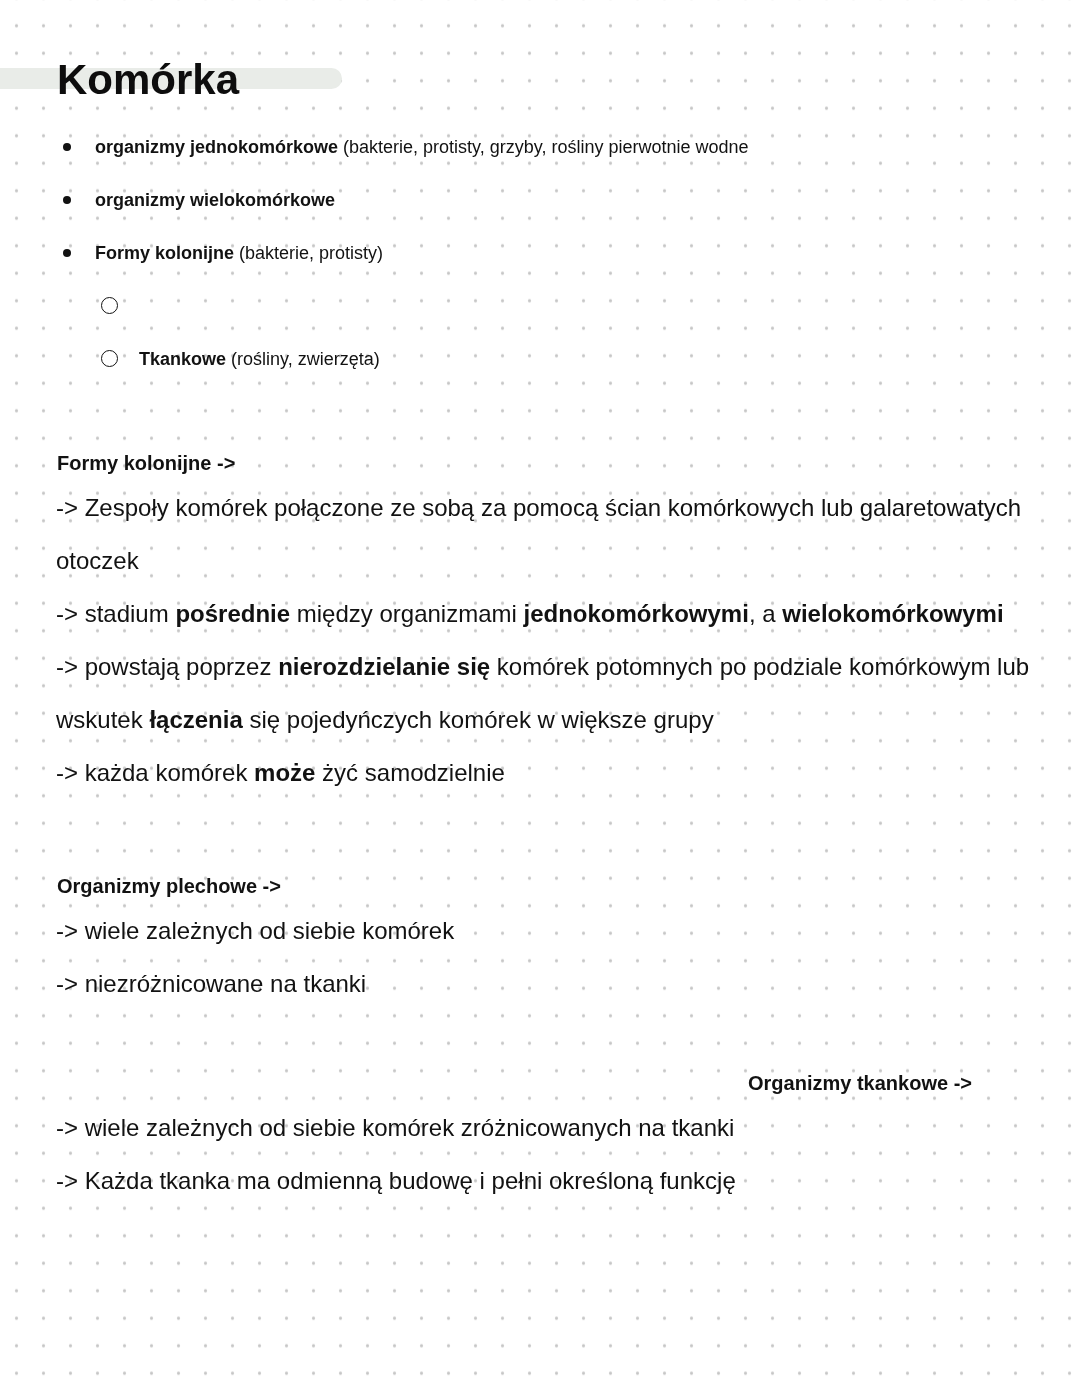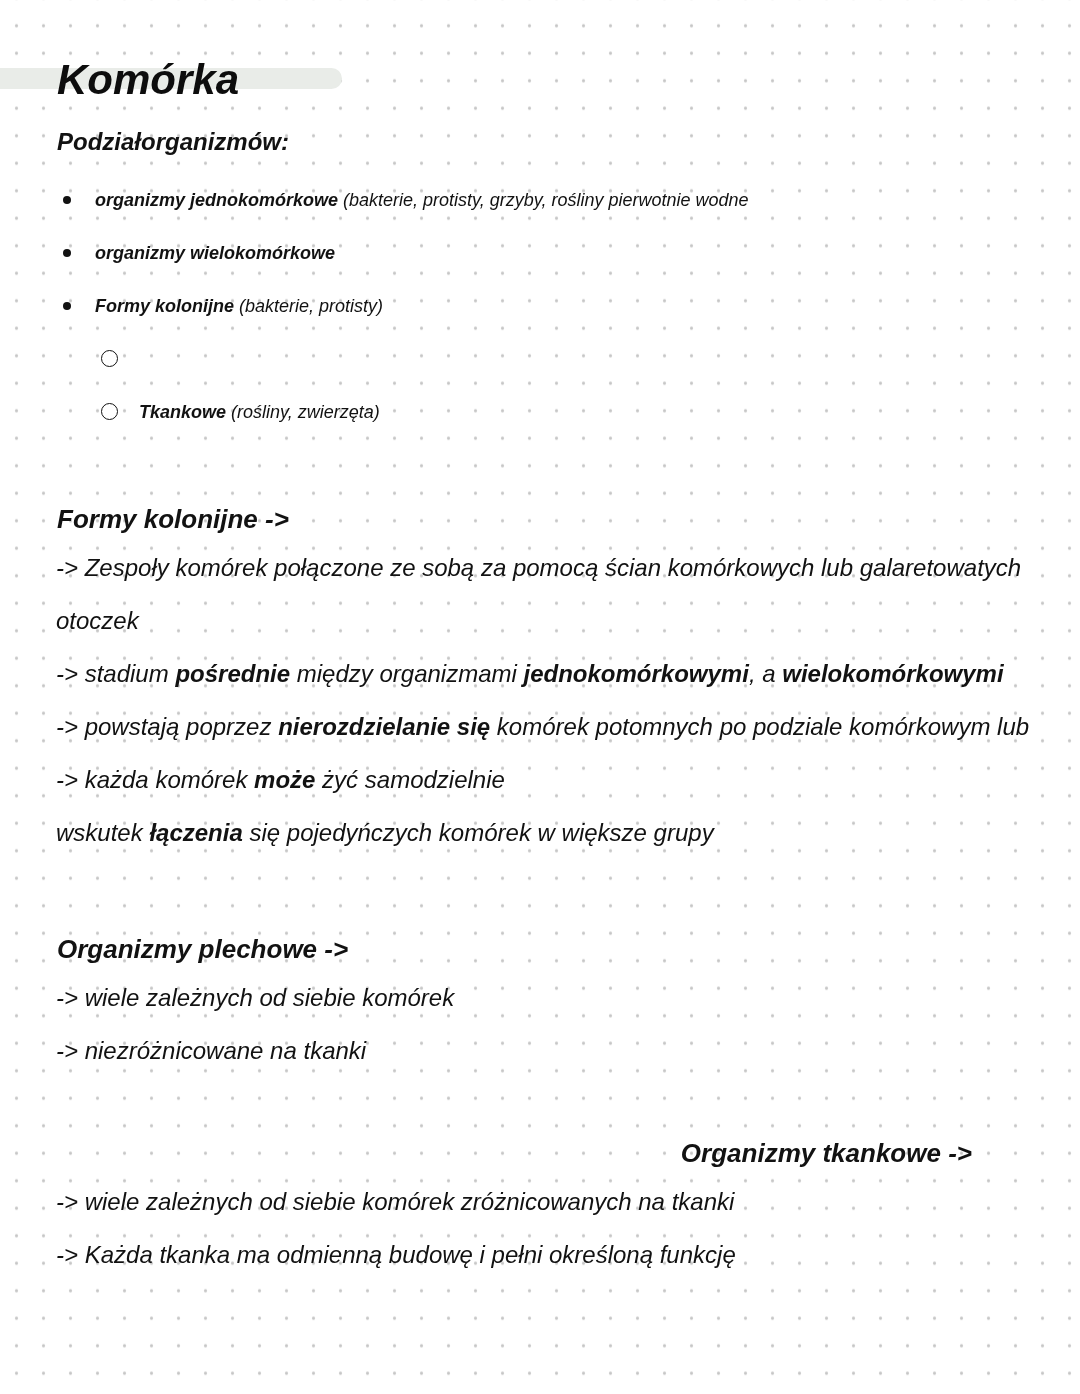--- a/index.html
+++ b/index.html
@@ -15,21 +15,20 @@
     background-size: 27px 27.5px;
     background-position: 3px 12px;
     font-family: "Liberation Sans", sans-serif;
     color: #121212;
     -webkit-font-smoothing: antialiased;
   }
   .page {
     position: relative;
     width: 972px;
     height: 1394px;
-    font-style: italic;
   }
   .title-highlight {
     position: absolute;
     left: 0;
     top: 68px;
     width: 342px;
     height: 21px;
     border-radius: 0 11px 11px 0;
     background: #e9ece8;
     z-index: 0;
@@ -83,21 +82,21 @@
     border: 1.5px solid #121212;
     border-radius: 50%;
     background: transparent;
   }
   li .btext { margin-left: 24px; }
   li.sub .btext { margin-left: 21px; }
   b { font-weight: 700; }
 
   .section h3 {
     margin: 0 0 0 57px;
-    font-size: 26px;
+    font-size: 20px;
     line-height: 1.15;
     font-weight: 700;
     white-space: nowrap;
   }
   .section .lines {
     margin-left: 56px;
     margin-top: 6px;
   }
   .section .line {
     font-size: 24px;
@@ -107,21 +106,20 @@
   .sec0 h3 { margin-top: 80px; }
   .sec1 h3 { margin-top: 76px; }
   .sec2 h3 { margin-top: 62px; text-align: right; }
 </style>
 </head>
 <body style="color: rgb(18, 18, 18);">
 
 <div class="page">
   <div class="title-highlight" style="background: rgb(233, 236, 232);"></div>
   <h1 class="page-title">Komórka</h1>
-  <h2 class="subtitle">Podziałorganizmów:</h2>
   <ul class="bullets" id="bullet-list">
       <li>
         <span class="marker-dot"></span>
         <span class="btext"><b>organizmy jednokomórkowe</b><span> (bakterie, protisty, grzyby, rośliny pierwotnie wodne</span></span>
       </li>
       <li>
         <span class="marker-dot"></span>
         <span class="btext"><b>organizmy wielokomórkowe</b></span>
       </li>
       <li>
@@ -137,22 +135,22 @@
       </li>
     </ul>
   <div id="sections">
       <section class="section sec0">
         <h3>Formy kolonijne -&gt;</h3>
         <div class="lines">
           <div class="line"><span>-&gt; Zespoły komórek połączone ze sobą za pomocą ścian komórkowych lub galaretowatych</span></div>
           <div class="line"><span>otoczek</span></div>
           <div class="line"><span>-&gt; stadium </span><b>pośrednie</b><span> między organizmami </span><b>jednokomórkowymi</b><span>, a </span><b>wielokomórkowymi</b></div>
           <div class="line"><span>-&gt; powstają poprzez </span><b>nierozdzielanie się</b><span> komórek potomnych po podziale komórkowym lub</span></div>
+          <div class="line"><span>wskutek </span><b>łączenia</b><span> się pojedyńczych komórek w większe grupy</span></div>
           <div class="line"><span>-&gt; każda komórek </span><b>może</b><span> żyć samodzielnie</span></div>
-          <div class="line"><span>wskutek </span><b>łączenia</b><span> się pojedyńczych komórek w większe grupy</span></div>
         </div>
       </section>
       <section class="section sec1">
         <h3>Organizmy plechowe -&gt;</h3>
         <div class="lines">
           <div class="line"><span>-&gt; wiele zależnych od siebie komórek</span></div>
           <div class="line"><span>-&gt; niezróżnicowane na tkanki</span></div>
         </div>
       </section>
       <section class="section sec2">

